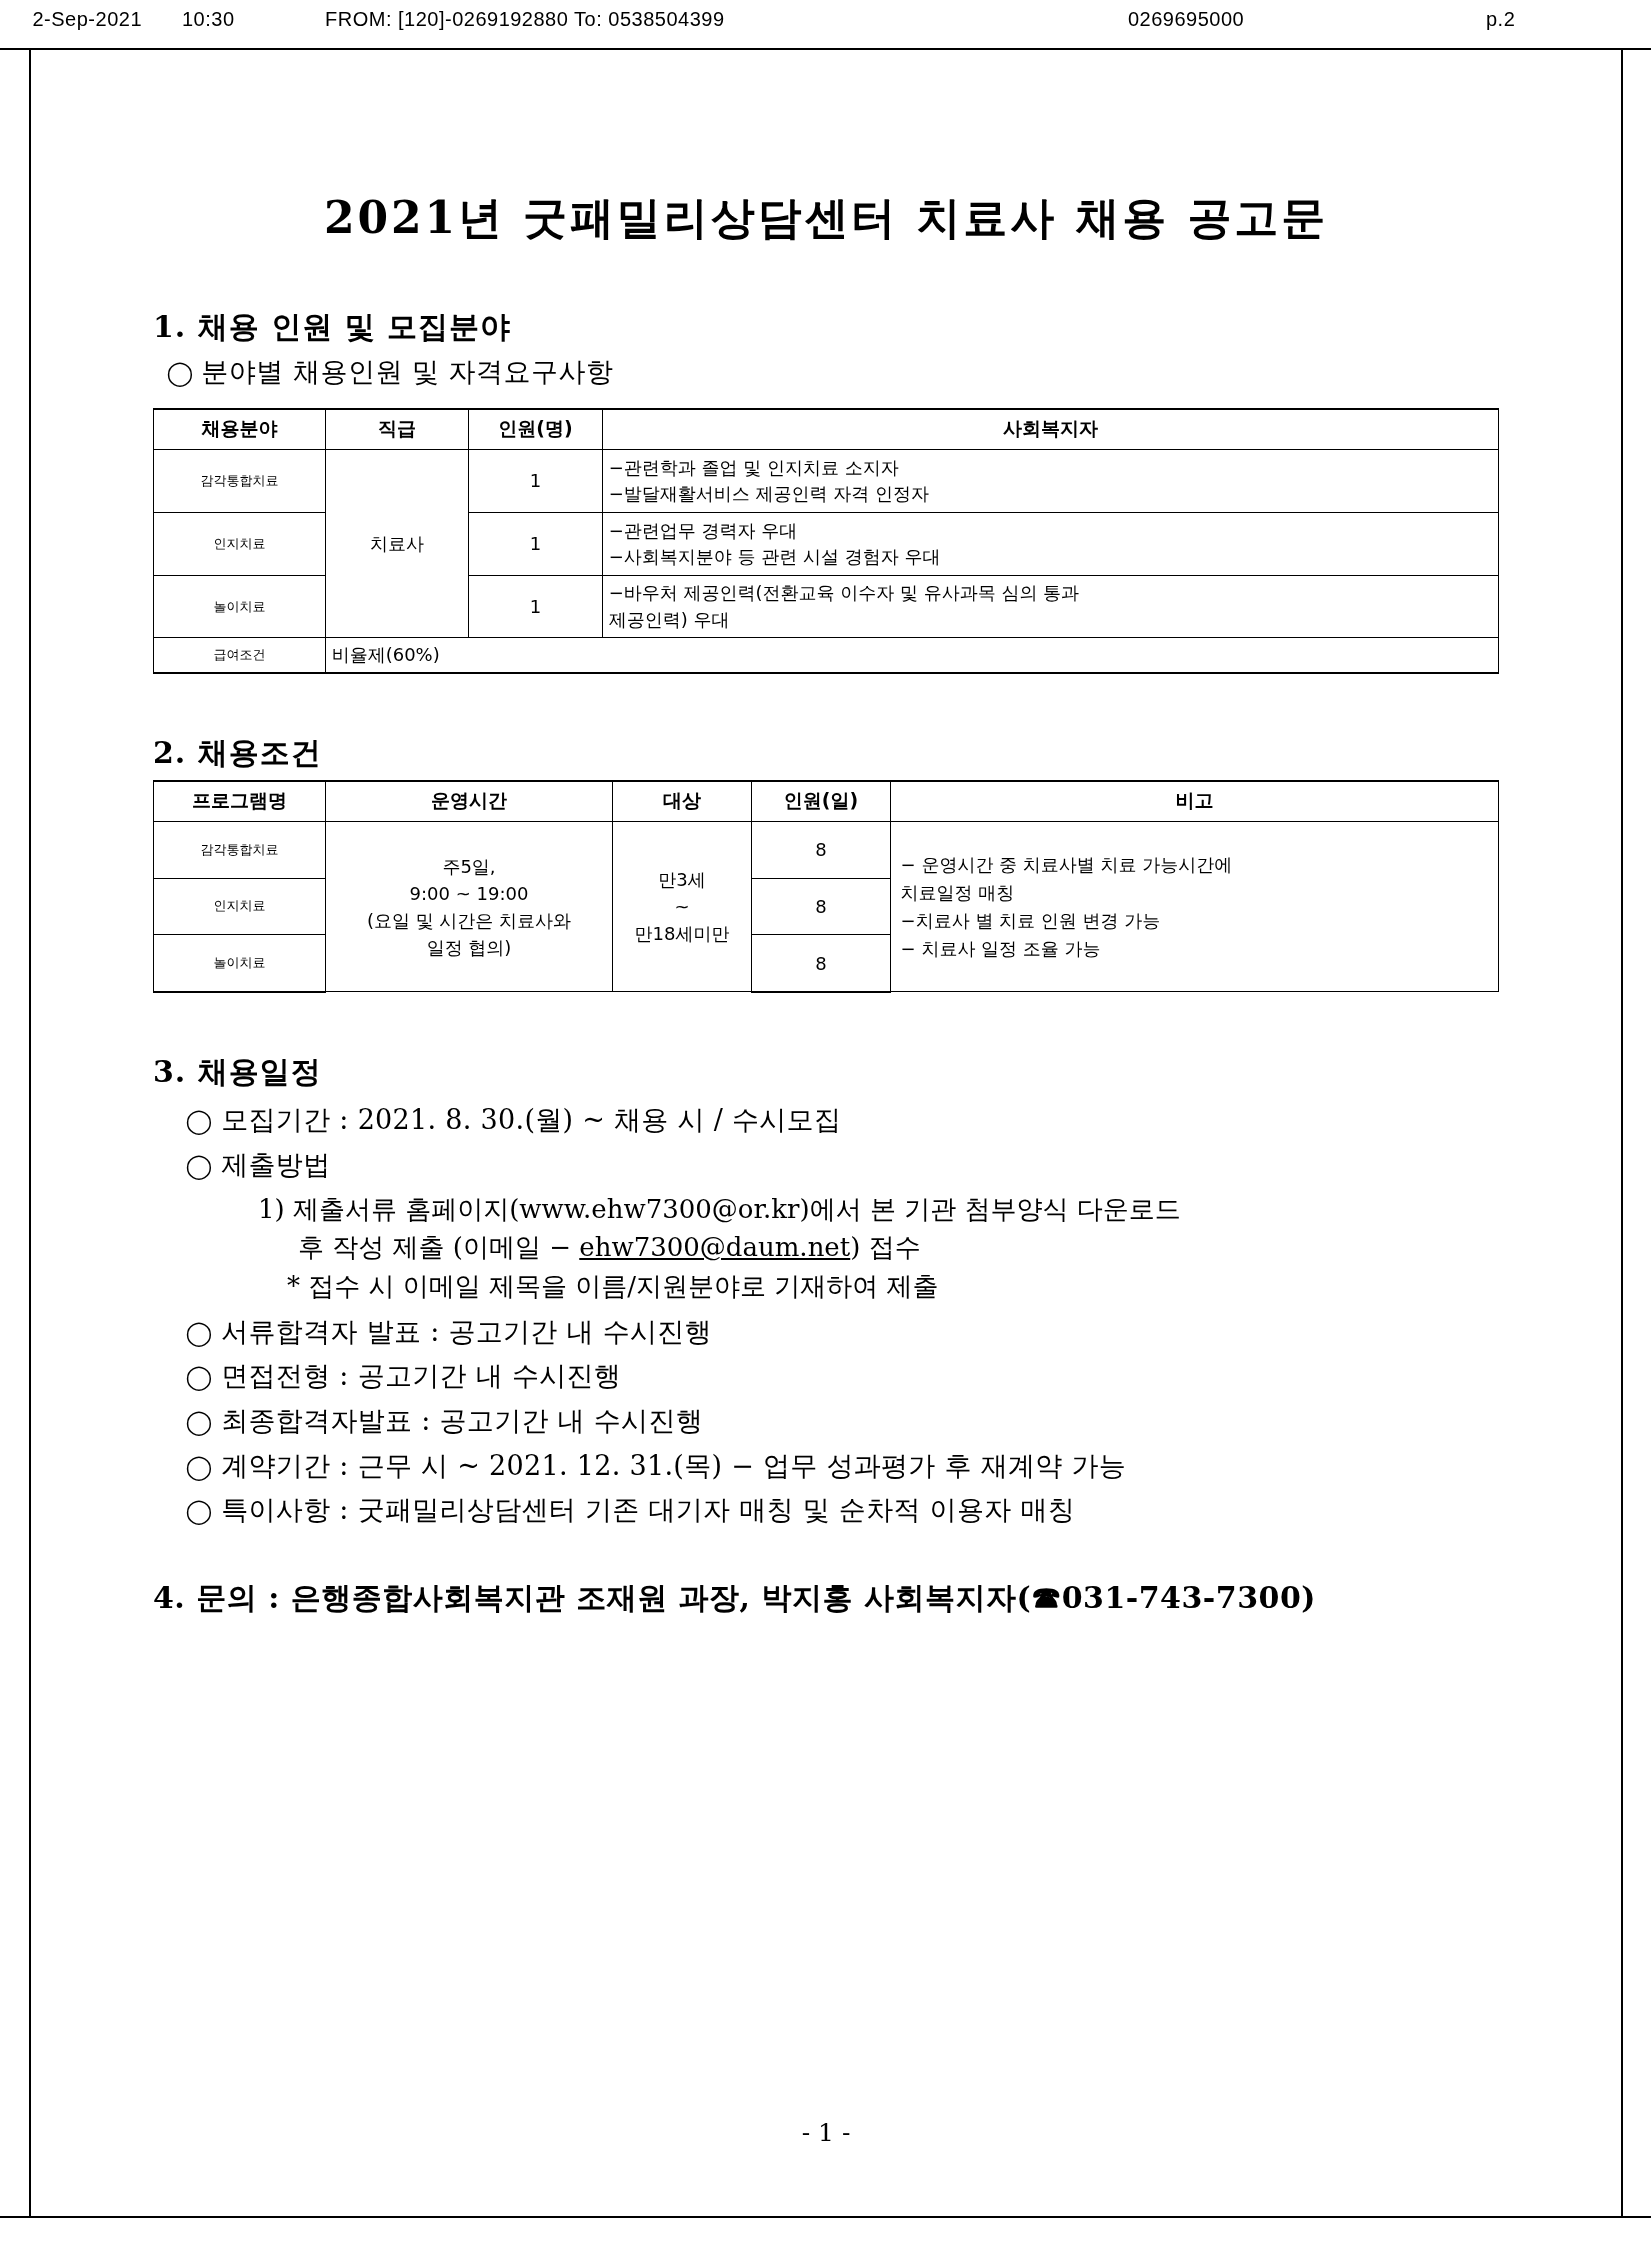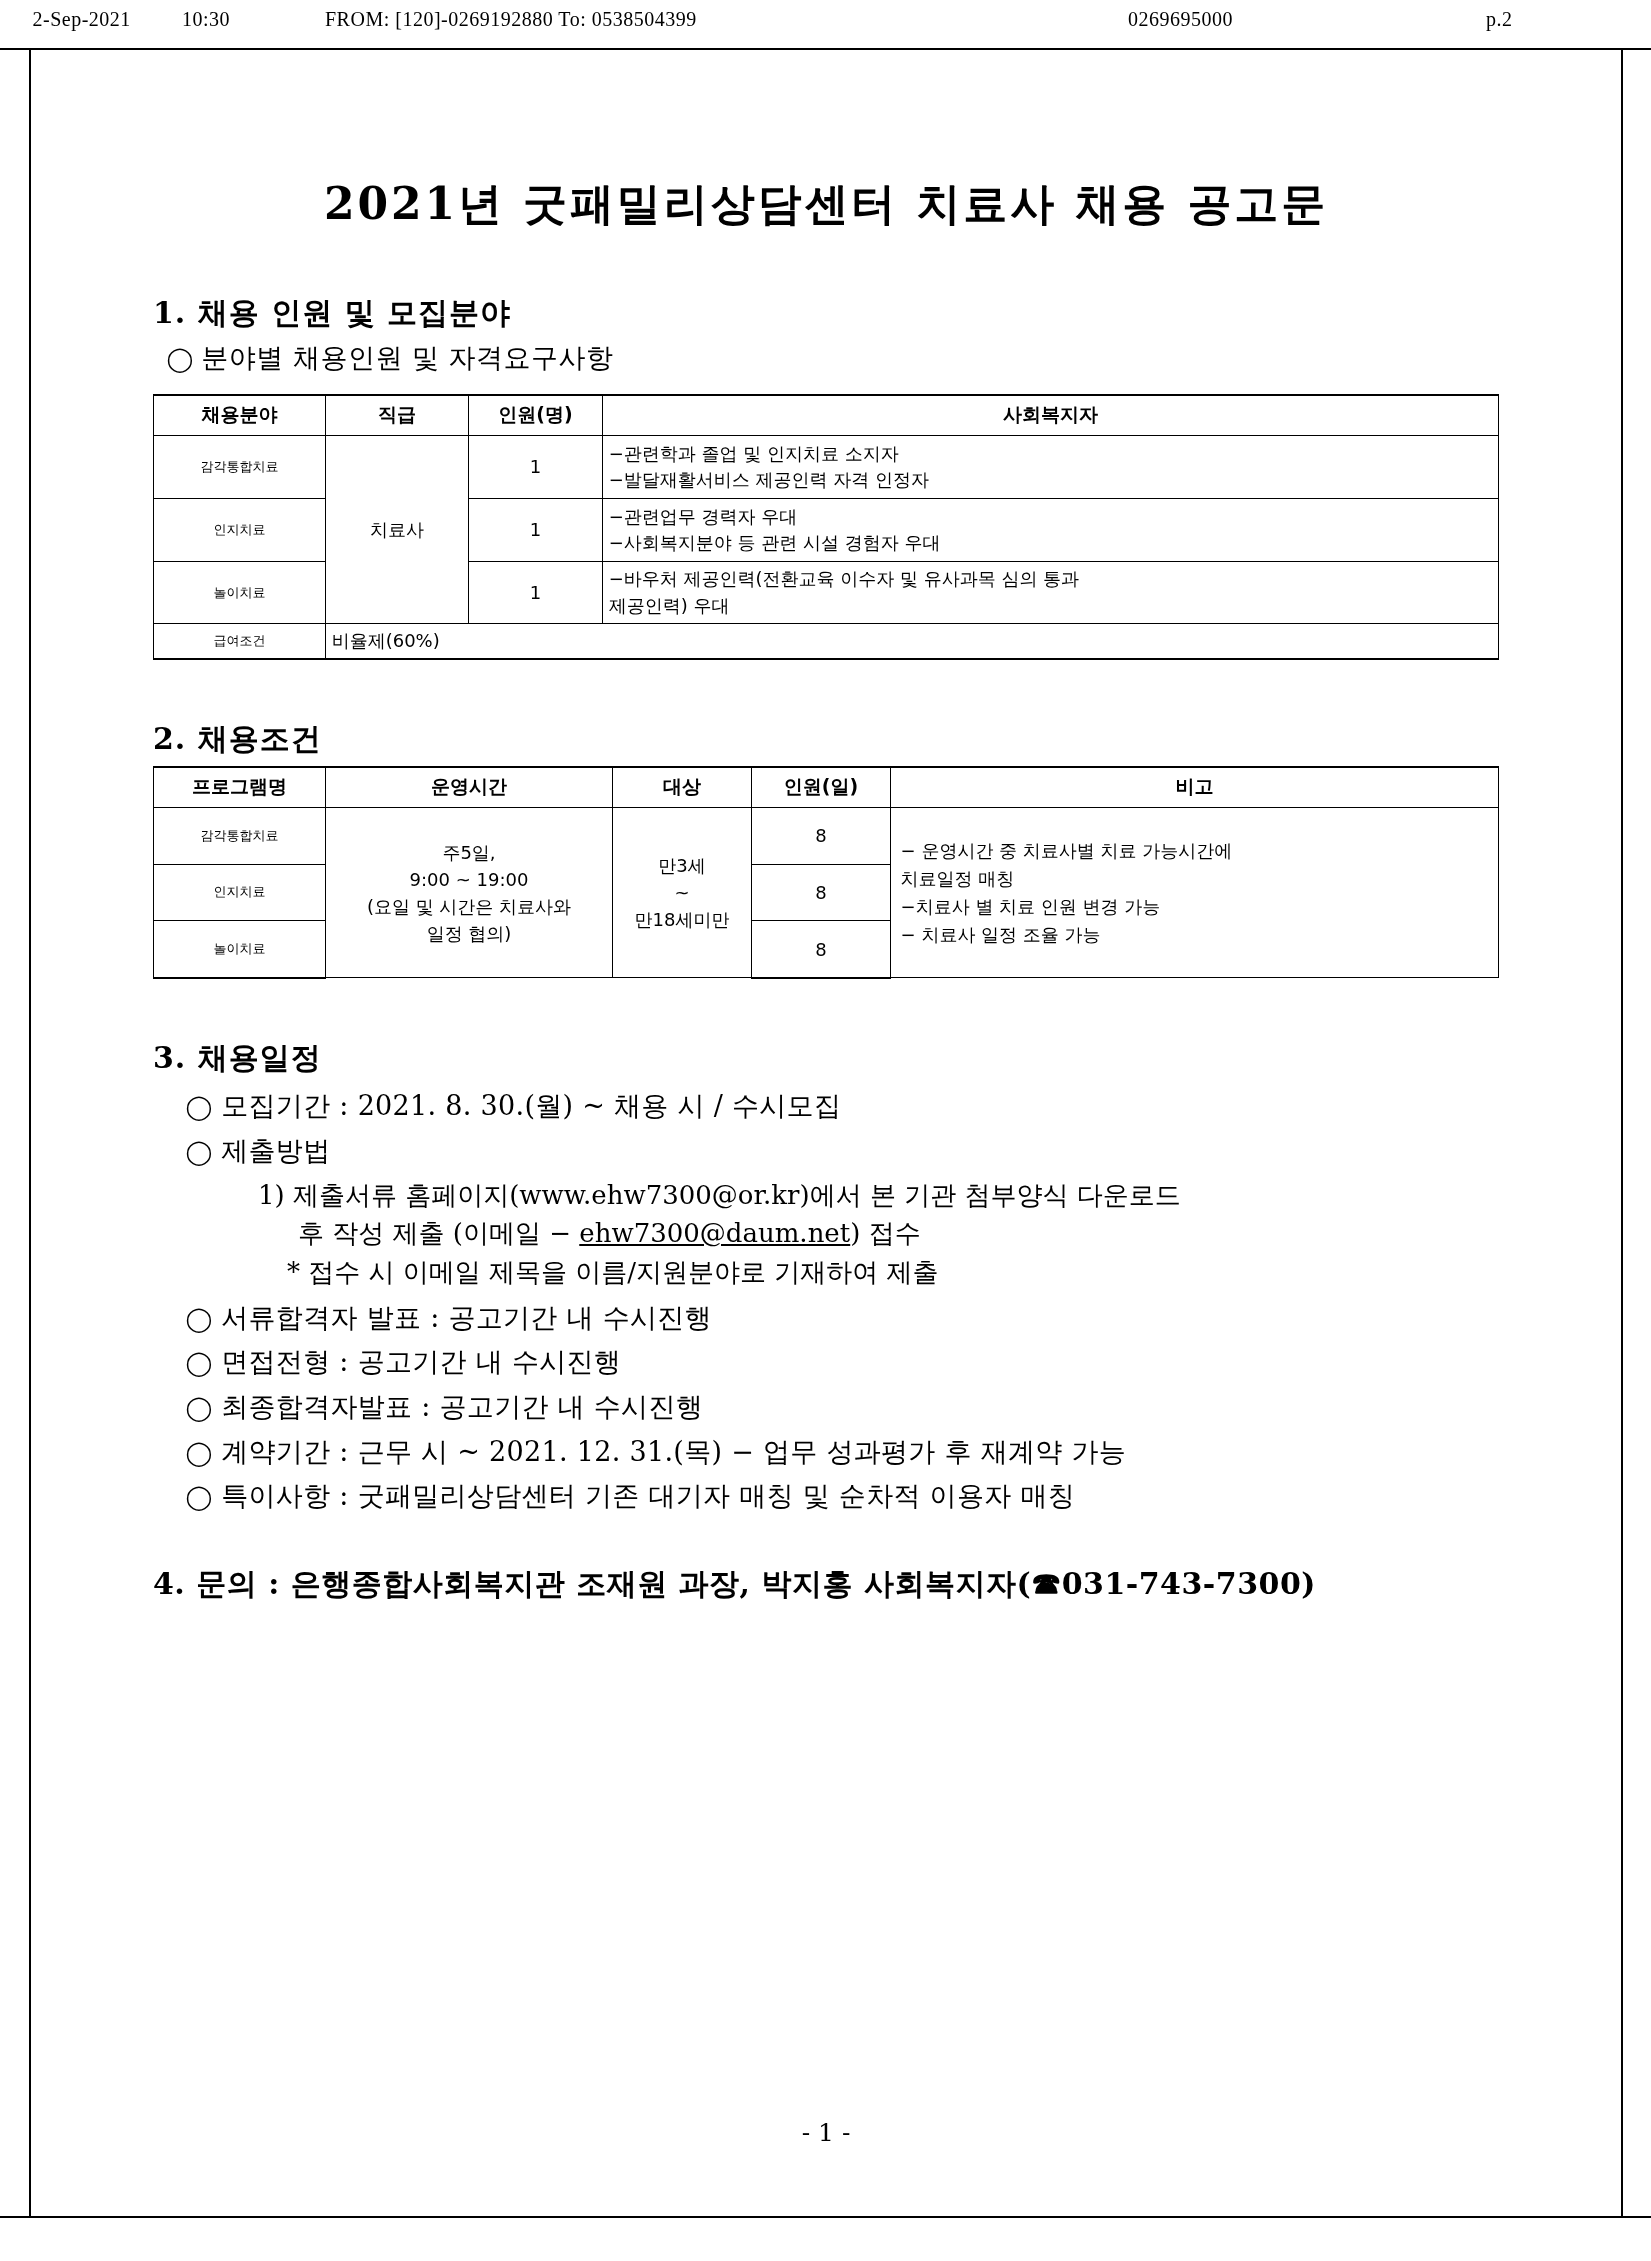--- a/index.html
+++ b/index.html
@@ -16,21 +16,21 @@
     overflow: hidden;
   }
 
   
   .fax-header {
     position: absolute;
     top: 7.6px;
     left: 0;
     width: 1420px;
     height: 38px;
-    font-family: Liberation Serif, serif;
+    font-family: Liberation Sans, sans-serif;
     font-size: 20px;
     letter-spacing: 0.5px;
     white-space: nowrap;
   }
   .fax-header .fh-date { position: absolute; left: 32.5px; top: 0; }
   .fax-header .fh-time { position: absolute; left: 182px; top: 0; }
   .fax-header .fh-from { position: absolute; left: 325px; top: 0; }
   .fax-header .fh-num  { position: absolute; left: 1128px; top: 0; }
   .fax-header .fh-page { position: absolute; left: 1486px; top: 0; }
 
@@ -39,21 +39,21 @@
     top: 48px;
     left: 0;
     width: 1652px;
     height: 1.9px;
     background: #000;
   }
 
   
   .page {
     position: absolute;
-    top: 36px;
+    top: 50px;
     left: 0;
     width: 1652px;
     height: 2212px;
     box-sizing: border-box;
     padding: 0 153px;
   }
 
   .doc-title {
     text-align: center;
     font-family: "DejaVu Serif", serif;

